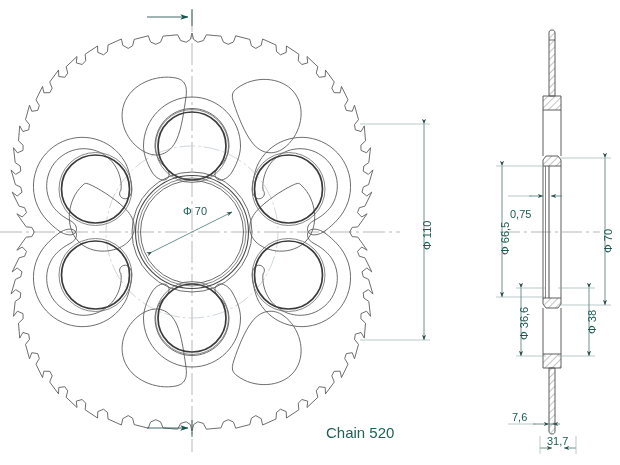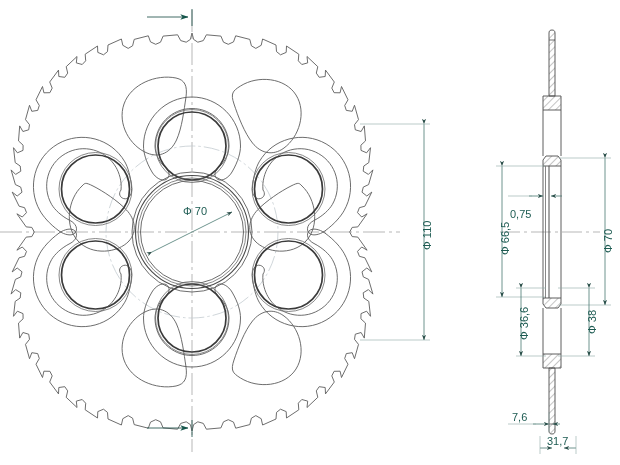--- a/index.html
+++ b/index.html
@@ -354,14 +354,15 @@
   <div class="lbl" style="left:510px;top:184px;margin-top:24px;">0,75</div>
 
   <div class="lbl rot" style="left:518px;top:340px;">Φ 36,6</div>
 
   <div class="lbl rot" style="left:586px;top:334px;">Φ 38</div>
 
   <div class="lbl" style="left:512px;top:411px;text-align:right;">7,6</div>
 
   <div class="lbl" style="left:547px;top:435px;">31,7</div>
 
+  <div id="chain-label" style="left:326px;top:424px;">Chain 520</div>
 
 </div>
 
 </body></html>

